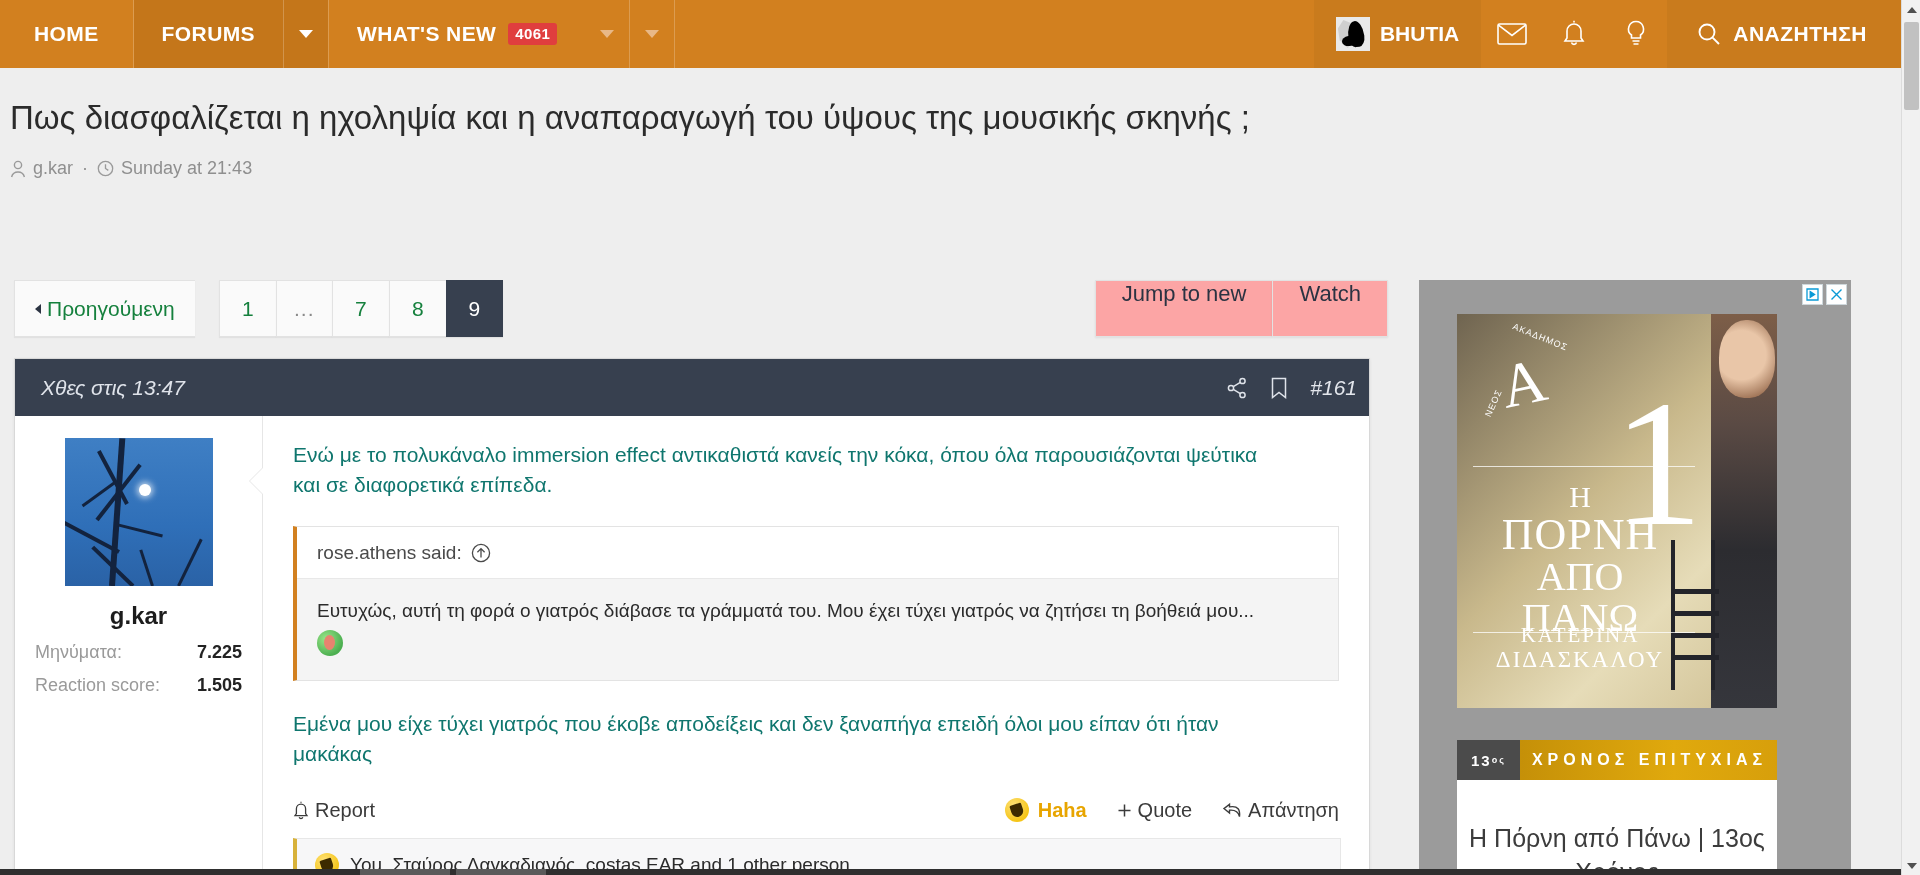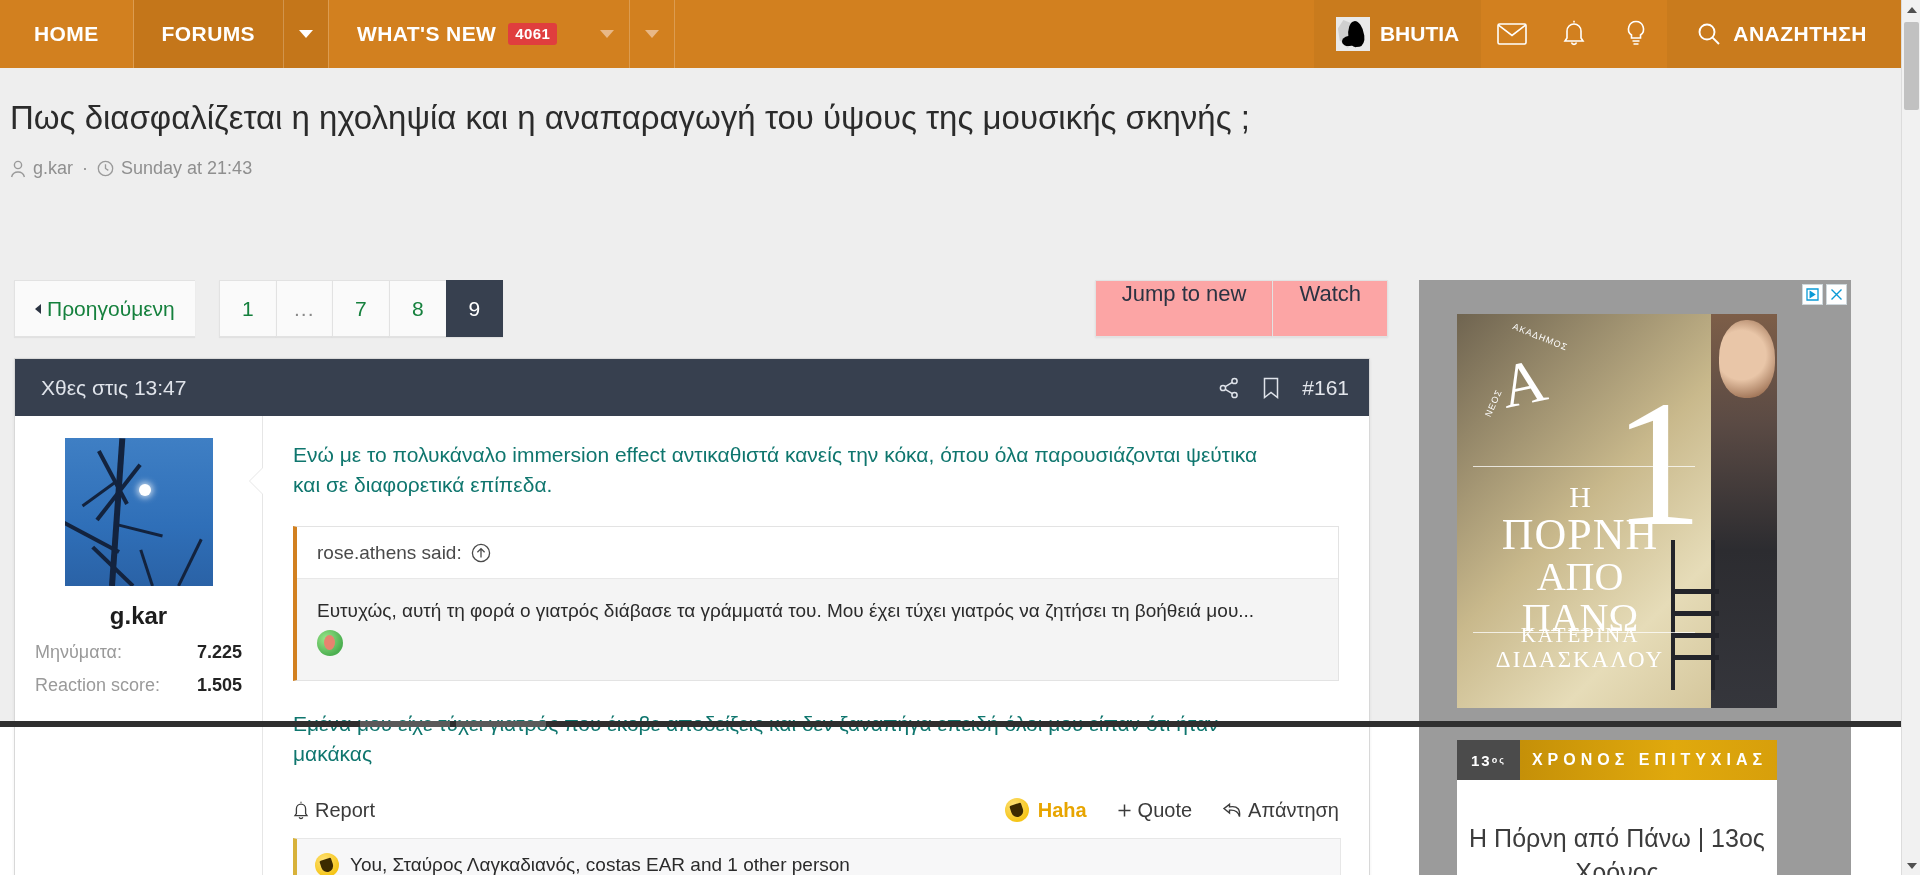--- a/index.html
+++ b/index.html
@@ -118,21 +118,21 @@
   .sb-tri-down { width:0;height:0;border-left:5px solid transparent;border-right:5px solid transparent;border-top:6px solid #505050; }
   #scroll-thumb {
     position: absolute; left: 2px; top: 22px;
     width: 15px; height: 88px;
     background: #c1c1c1; border-radius: 2px;
   }
 
   
   #page {
     position: absolute; top: 68px; left: 0;
-    width: 1901px; height: 659px;
+    width: 1901px; height: 807px;
     background: #eeeeee;
   }
 
   #thread-title {
     position: absolute; left: 10px; top: 31px;
     font-size: 33px; color: #2b2b2b; font-weight: 400;
     white-space: nowrap;
   }
   #thread-byline {
     position: absolute; left: 10px; top: 90px;
@@ -189,22 +189,23 @@
     width: 1356px;
     background: #ffffff;
     border: 1px solid #d8d8d8;
     box-shadow: 0 1px 3px rgba(0,0,0,0.07);
   }
   #post-head {
     height: 57px;
     background: #37404f;
     color: #dfe3ea;
     display: flex; align-items: center;
-    padding: 0 20px 0 26px;
+    padding: 0 12px 0 26px;
     font-size: 21px;
+    font-style: italic;
   }
   #post-head .right {
     margin-left: auto;
     display: flex; align-items: center; gap: 22px;
   }
   #post-number { font-size: 21px; color: #e3e6ec; text-align: right; }
 
   #post-body { display: flex; min-height: 490px; }
   #post-user {
     width: 248px; flex: 0 0 248px;

